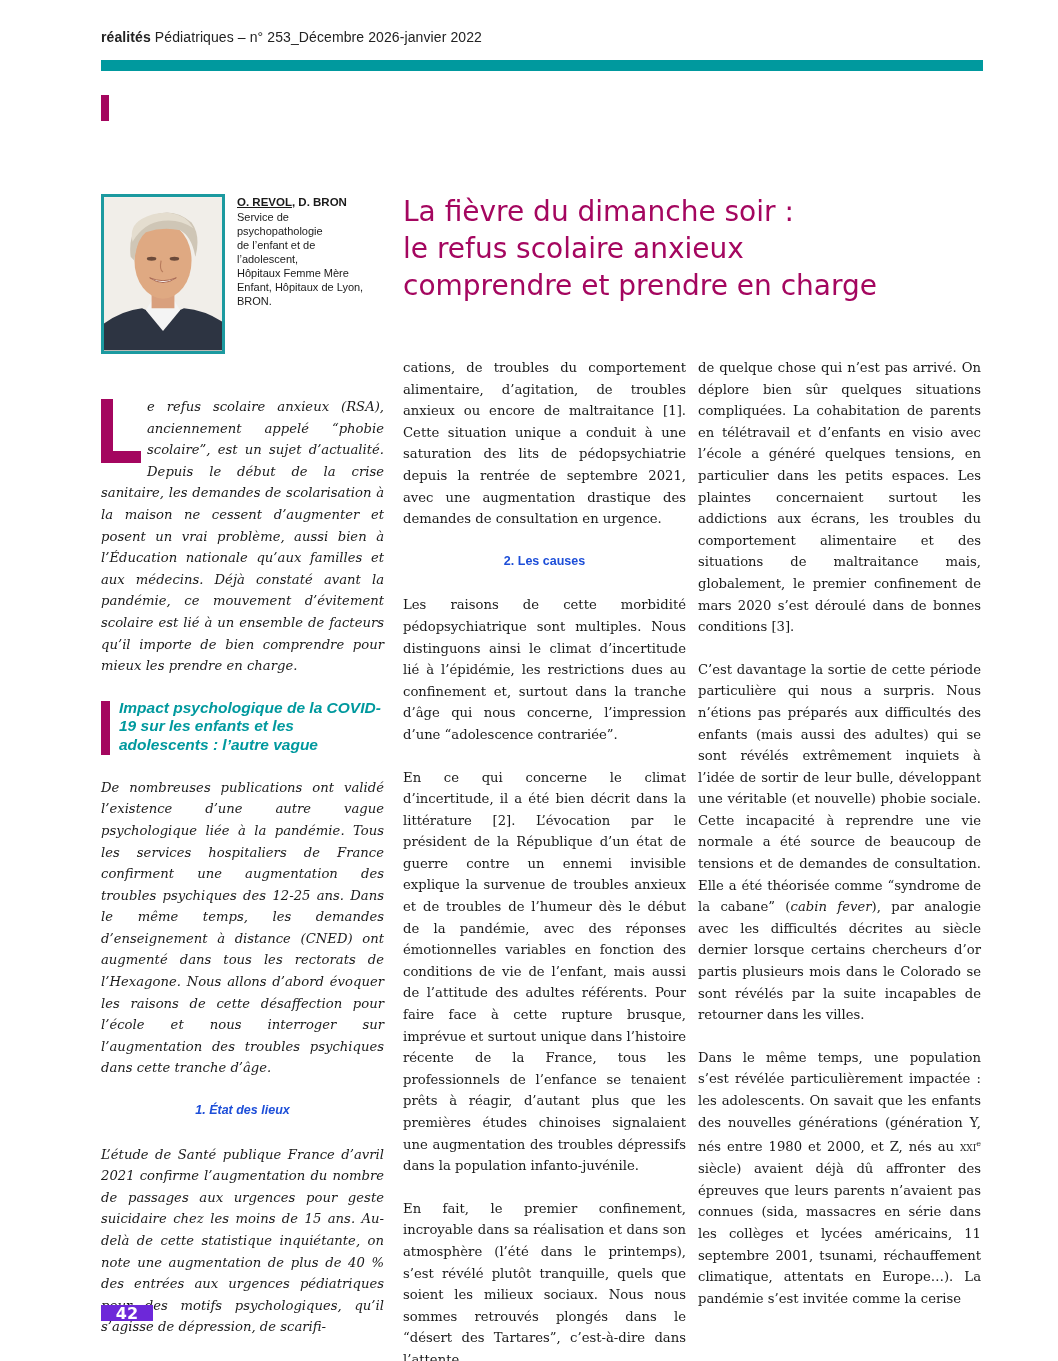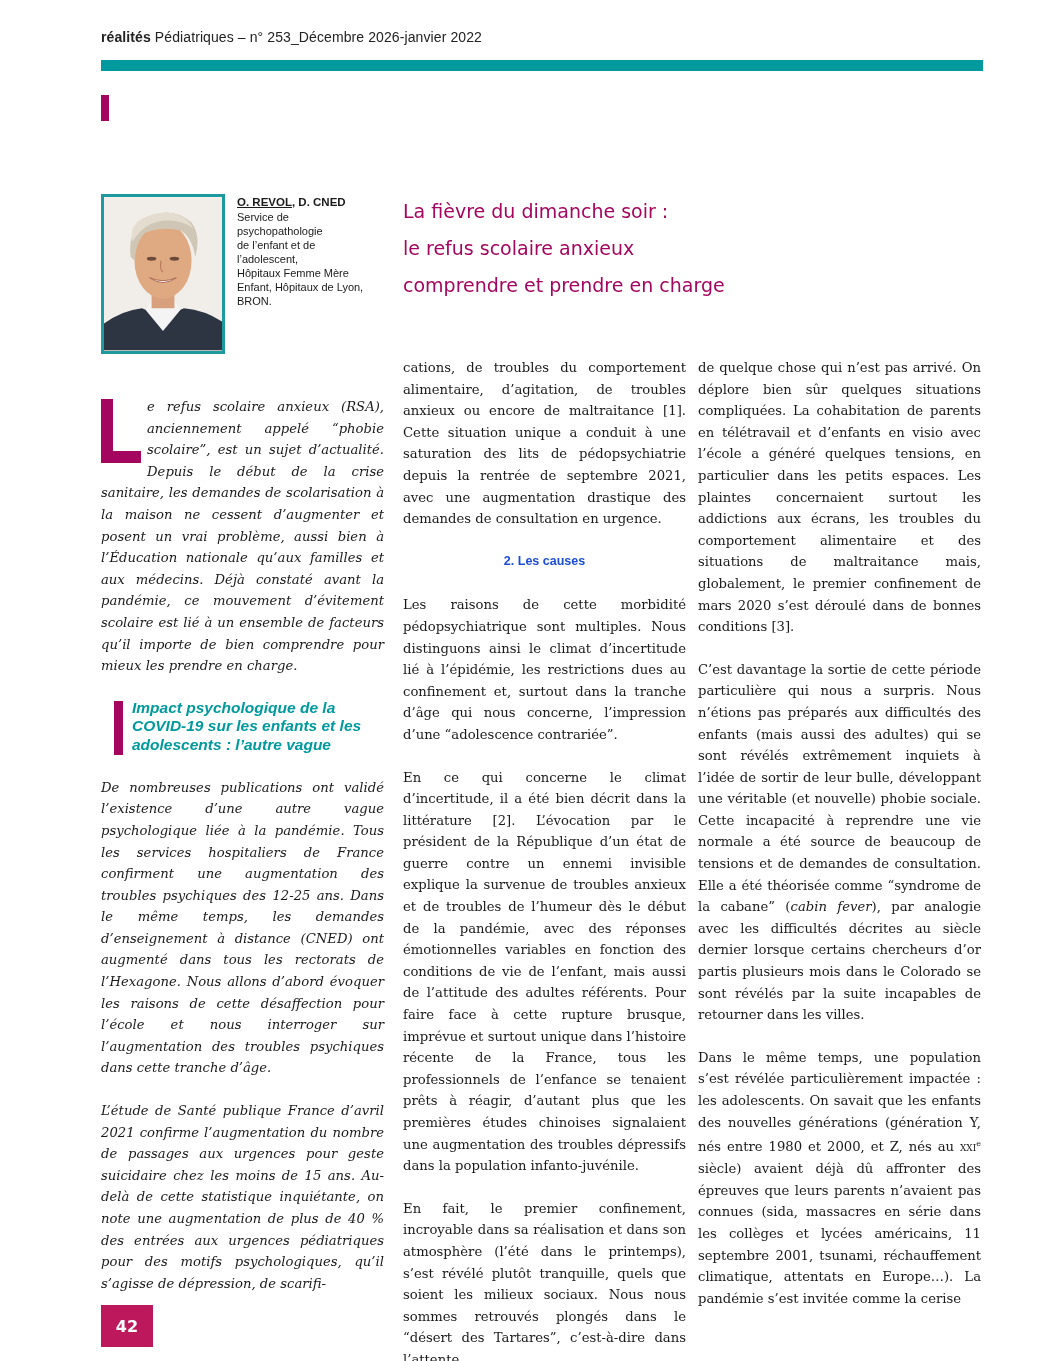--- a/index.html
+++ b/index.html
@@ -14,40 +14,40 @@
   .section-title .bar { width: 8px; height: 26px; background: #a4065f; margin-right: 12px; }
   .section-title .txt { font-family: "Liberation Sans", sans-serif; font-weight: bold; font-size: 28px; color: #00999e; letter-spacing: -0.2px; }
 
   .portrait { position: absolute; left: 101px; top: 194px; width: 124px; height: 160px; border: 3px solid #1c9aa0; overflow: hidden; background: linear-gradient(180deg,#f4f2ee 0%,#ece6dc 100%); }
   .portrait svg { width: 100%; height: 100%; display: block; }
 
   .authors { position: absolute; left: 237px; top: 195px; width: 150px; font-family: "Liberation Sans", sans-serif; font-size: 11px; line-height: 14px; color: #1a1a1a; }
   .authors .names { font-weight: bold; font-size: 11.5px; margin-bottom: 1px; }
   .authors .names u { text-decoration: underline; }
 
-  .article-title { position: absolute; left: 403px; top: 193px; width: 560px; font-family: "DejaVu Sans", sans-serif; font-size: 19px; line-height: 37px; color: #a4065f; font-weight: normal; }
+  .article-title { position: absolute; left: 403px; top: 193px; width: 560px; font-family: "DejaVu Sans", sans-serif; font-size: 28px; line-height: 37px; color: #a4065f; font-weight: normal; }
   .article-title div { white-space: nowrap; }
 
   .col { position: absolute; width: 283px; font-size: 13.2px; line-height: 21.6px; color: #1a1a1a; text-align: justify; hyphens: manual; }
   .col p { margin-bottom: 21px; }
   .col1 { left: 101px; top: 396px; font-style: italic; }
   .col2 { left: 403px; top: 357px; }
   .col3 { left: 698px; top: 357px; }
 
   .dropcap { float: left; width: 40px; height: 64px; position: relative; margin-right: 6px; margin-top: 3px; }
   .dropcap .v { position: absolute; left: 0; top: 0; width: 12px; height: 64px; background: #a4065f; }
   .dropcap .h { position: absolute; left: 0; bottom: 0; width: 40px; height: 12px; background: #a4065f; }
 
-  .subhead-box { position: relative; margin: 22px 0 22px 13px; padding-left: 18px; min-height: 56px; }
+  .subhead-box { position: relative; margin: 22px 0 22px 0; padding-left: 18px; min-height: 56px; }
   .subhead-box .bar { position: absolute; left: 0; top: 2px; width: 9px; height: 54px; background: #a4065f; }
   .subhead-box .txt { font-family: "Liberation Sans", sans-serif; font-weight: bold; font-size: 15.5px; line-height: 18.5px; color: #00999e; text-align: left; }
 
   .h3 { font-family: "Liberation Sans", sans-serif; font-weight: bold; font-size: 12.5px; color: #1d4ed8; margin: 4px 0 22px 0; text-align: center; }
 
-  .page-num { position: absolute; left: 101px; top: 1305px; width: 52px; height: 42px; background: #be185d; color: #ffffff; font-family: "DejaVu Sans", sans-serif; font-weight: bold; font-size: 16px; display: flex; align-items: center; justify-content: center; }
+  .page-num { position: absolute; left: 101px; top: 1305px; width: 52px; height: 16px; background: #6d28d9; color: #ffffff; font-family: "DejaVu Sans", sans-serif; font-weight: bold; font-size: 16px; display: flex; align-items: center; justify-content: center; }
   i { font-style: italic; }
   sup { font-size: 8px; }
 </style>
 </head>
 <body>
 
 <div class="running-head"><b>réalités</b><span> Pédiatriques – n° 253_Décembre 2026-janvier 2022</span></div>
 <div class="teal-rule"></div>
 
 <div class="section-title">
@@ -64,21 +64,21 @@
     <path d="M28 62 Q24 28 52 18 Q74 10 92 26 Q102 40 96 62 Q92 40 80 34 Q62 30 44 36 Q34 44 32 66 Z" fill="#cfc6b6"></path>
     <path d="M30 46 Q26 30 40 22 Q54 14 70 16 Q86 18 94 32 Q80 22 62 24 Q42 26 30 46 Z" fill="#e4ddcf"></path>
     <ellipse cx="50" cy="64" rx="5" ry="2" fill="#6b4a3a"></ellipse>
     <ellipse cx="74" cy="64" rx="5" ry="2" fill="#6b4a3a"></ellipse>
     <path d="M48 84 Q62 94 76 84 Q62 90 48 84 Z" fill="#ffffff" stroke="#a86650" stroke-width="1"></path>
     <path d="M60 66 Q58 76 62 78" stroke="#b77b5c" stroke-width="1.2" fill="none"></path>
   </svg>
 </div>
 
 <div class="authors">
-  <div class="names"><u>O. REVOL</u><span>, D. CNED</span></div>
+  <div class="names"><u>O. REVOL</u><span>, D. BRON</span></div>
   <div>Service de</div>
   <div>psychopathologie</div>
   <div>de l’enfant et de</div>
   <div>l’adolescent,</div>
   <div>Hôpitaux Femme Mère</div>
   <div>Enfant, Hôpitaux de Lyon,</div>
   <div>BRON.</div>
 </div>
 
 <h1 class="article-title">
@@ -90,20 +90,21 @@
 <div class="col col1">
   <p><span class="dropcap">
         <span class="v"></span>
         <span class="h"></span>
       </span><span>e refus scolaire anxieux (RSA), anciennement appelé “phobie scolaire”, est un sujet d’actualité. Depuis le début de la crise sanitaire, les demandes de scolarisation à la maison ne cessent d’augmenter et posent un vrai problème, aussi bien à l’Éducation nationale qu’aux familles et aux médecins. Déjà constaté avant la pandémie, ce mouvement d’évitement scolaire est lié à un ensemble de facteurs qu’il importe de bien comprendre pour mieux les prendre en charge.</span></p>
   <div class="subhead-box">
     <span class="bar"></span>
     <div class="txt">Impact psychologique de la COVID-19 sur les enfants et les adolescents : l’autre vague</div>
   </div>
   <p>De nombreuses publications ont validé l’existence d’une autre vague psychologique liée à la pandémie. Tous les services hospitaliers de France confirment une augmentation des troubles psychiques des 12-25 ans. Dans le même temps, les demandes d’enseignement à distance (CNED) ont augmenté dans tous les rectorats de l’Hexagone. Nous allons d’abord évoquer les raisons de cette désaffection pour l’école et nous interroger sur l’augmentation des troubles psychiques dans cette tranche d’âge.</p>
+  <div class="h3">1. État des lieux</div>
   <p>L’étude de Santé publique France d’avril 2021 confirme l’augmentation du nombre de passages aux urgences pour geste suicidaire chez les moins de 15 ans. Au-delà de cette statistique inquiétante, on note une augmentation de plus de 40 % des entrées aux urgences pédiatriques pour des motifs psychologiques, qu’il s’agisse de dépression, de scarifi-</p>
 </div>
 
 <div class="col col2">
   <p>cations, de troubles du comportement alimentaire, d’agitation, de troubles anxieux ou encore de maltraitance [1]. Cette situation unique a conduit à une saturation des lits de pédopsychiatrie depuis la rentrée de septembre 2021, avec une augmentation drastique des demandes de consultation en urgence.</p>
   <div class="h3">2. Les causes</div>
   <p>Les raisons de cette morbidité pédopsychiatrique sont multiples. Nous distinguons ainsi le climat d’incertitude lié à l’épidémie, les restrictions dues au confinement et, surtout dans la tranche d’âge qui nous concerne, l’impression d’une “adolescence contrariée”.</p>
   <p>En ce qui concerne le climat d’incertitude, il a été bien décrit dans la littérature [2]. L’évocation par le président de la République d’un état de guerre contre un ennemi invisible explique la survenue de troubles anxieux et de troubles de l’humeur dès le début de la pandémie, avec des réponses émotionnelles variables en fonction des conditions de vie de l’enfant, mais aussi de l’attitude des adultes référents. Pour faire face à cette rupture brusque, imprévue et surtout unique dans l’histoire récente de la France, tous les professionnels de l’enfance se tenaient prêts à réagir, d’autant plus que les premières études chinoises signalaient une augmentation des troubles dépressifs dans la population infanto-juvénile.</p>
   <p>En fait, le premier confinement, incroyable dans sa réalisation et dans son atmosphère (l’été dans le printemps), s’est révélé plutôt tranquille, quels que soient les milieux sociaux. Nous nous sommes retrouvés plongés dans le “désert des Tartares”, c’est-à-dire dans l’attente</p>
 </div>

